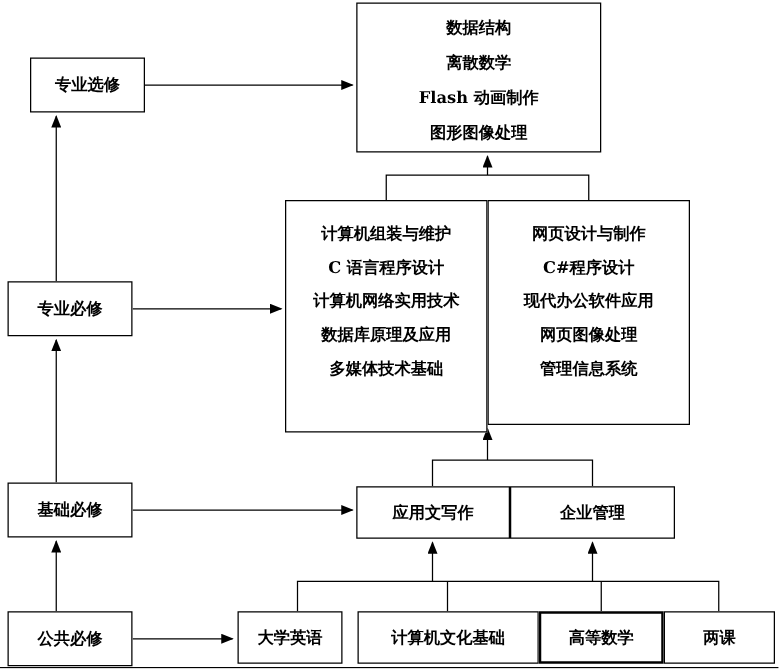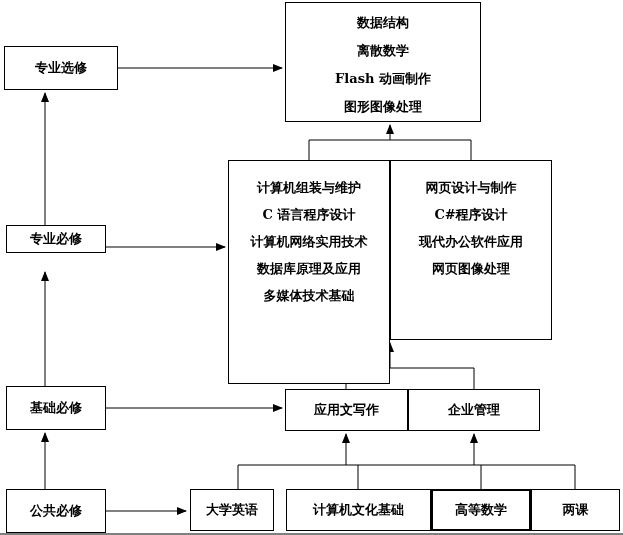--- a/index.html
+++ b/index.html
@@ -73,52 +73,53 @@
       <polyline points="238,489 238,465 575,465 575,489"></polyline>
       <line x1="358" y1="465" x2="358" y2="489"></line>
       <line x1="481" y1="465" x2="481" y2="489"></line>
       <line x1="346" y1="465" x2="346" y2="434" marker-end="url(#ah)"></line>
       <line x1="474" y1="465" x2="474" y2="434" marker-end="url(#ah)"></line>
 
       <line x1="0" y1="534" x2="623" y2="534"></line>
     </g>
   </svg>
 
-  <div class="box" style="left:4px;top:46px;width:114px;height:44px">
+  <div class="box" style="left:24px;top:46px;width:92px;height:44px">
     <span>专业选修</span>
   </div>
-  <div class="box" style="left:6px;top:225px;width:100px;height:28px">
+  <div class="box" style="left:6px;top:225px;width:100px;height:44px">
     <span>专业必修</span>
   </div>
   <div class="box" style="left:6px;top:386px;width:100px;height:44px">
     <span>基础必修</span>
   </div>
   <div class="box" style="left:6px;top:489px;width:100px;height:44px">
     <span>公共必修</span>
   </div>
 
   <div class="box multi lh28" style="left:285px;top:2px;width:196px;height:120px;padding-top:6px">
     <div class="line">数据结构</div>
     <div class="line">离散数学</div>
     <div class="line">Flash 动画制作</div>
     <div class="line">图形图像处理</div>
   </div>
 
-  <div class="box multi lh27" style="left:228px;top:160px;width:162px;height:224px;padding-top:13px">
+  <div class="box multi lh27" style="left:228px;top:160px;width:162px;height:186px;padding-top:13px">
     <div class="line">计算机组装与维护</div>
     <div class="line">C 语言程序设计</div>
     <div class="line">计算机网络实用技术</div>
     <div class="line">数据库原理及应用</div>
     <div class="line">多媒体技术基础</div>
   </div>
   <div class="box multi lh27" style="left:390px;top:160px;width:162px;height:180px;padding-top:13px">
     <div class="line">网页设计与制作</div>
     <div class="line">C#程序设计</div>
     <div class="line">现代办公软件应用</div>
     <div class="line">网页图像处理</div>
+    <div class="line">管理信息系统</div>
   </div>
 
   <div class="box" style="left:408px;top:389px;width:132px;height:42px">
     <span>企业管理</span>
   </div>
   <div class="box" style="left:285px;top:389px;width:123px;height:42px">
     <span>应用文写作</span>
   </div>
 
   <div class="box" style="left:190px;top:489px;width:84px;height:42px">

